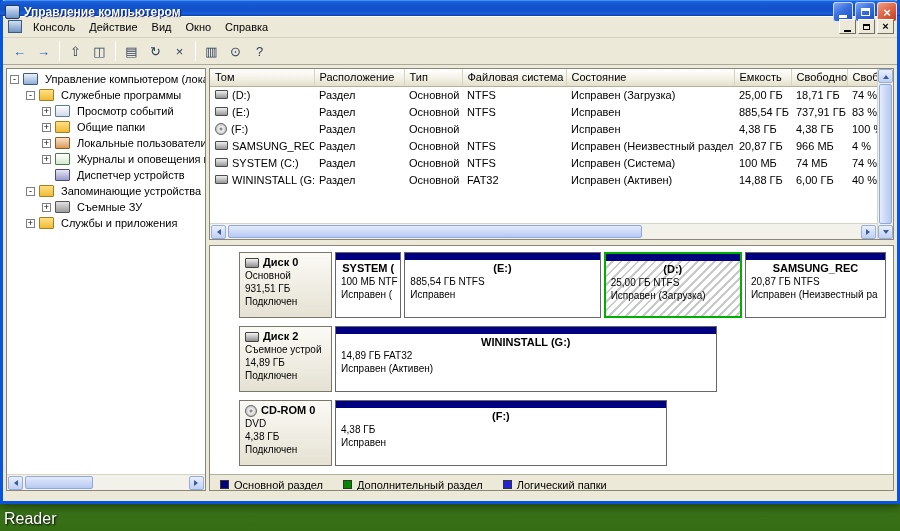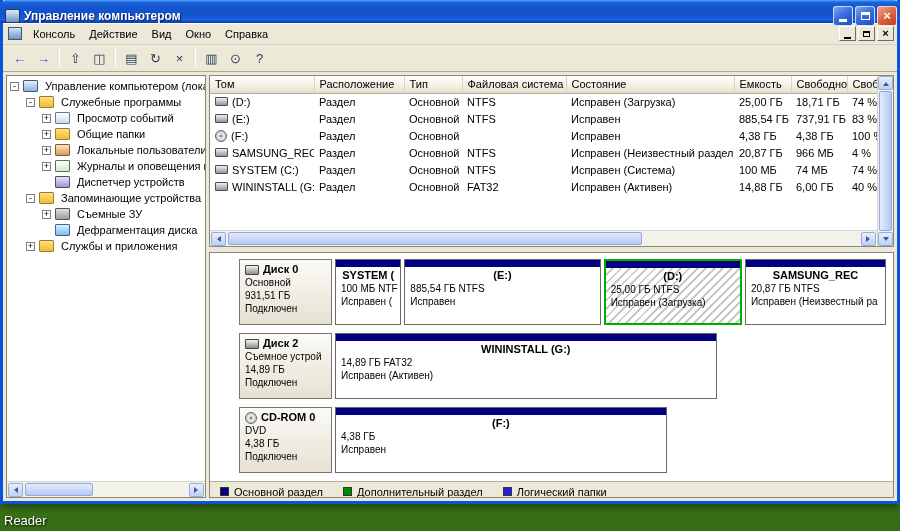--- a/index.html
+++ b/index.html
@@ -1,22 +1,22 @@
 <!DOCTYPE html>
 <html><head>
 <meta charset="utf-8">
 <style>
   *{margin:0;padding:0;box-sizing:border-box;font-family:"Liberation Sans",sans-serif;}
   html,body{width:900px;height:531px;overflow:hidden;}
   body{position:relative;}
   .desktop{position:absolute;inset:0;background:linear-gradient(180deg,#8CC152 0%,#61a032 45%,#356d15 100%);}
-  .desk-label{position:absolute;left:4px;bottom:3px;color:#fff;font-size:13px;text-shadow:1px 1px 2px #000;}
+  .desk-label{position:absolute;left:4px;bottom:3px;color:#fff;font-size:16px;text-shadow:1px 1px 2px #000;}
 
   .window{position:absolute;left:0;top:0;width:900px;height:504px;border:3px solid #0855DD;border-top:none;background:#ECE9D8;box-shadow:0 3px 8px rgba(0,0,0,.45);}
-  .titlebar{height:23px;margin:0 -3px;background:linear-gradient(180deg,#5fa8f5 0%,#1a63e0 9%,#1557cf 28%,#1150c8 60%,#1a5fe0 86%,#0b3c9e 100%);border-radius:6px 6px 0 0;display:flex;align-items:center;padding:8px 3px 0 5px;}
+  .titlebar{height:16px;margin:0 -3px;background:linear-gradient(180deg,#5fa8f5 0%,#1a63e0 9%,#1557cf 28%,#1150c8 60%,#1a5fe0 86%,#0b3c9e 100%);border-radius:6px 6px 0 0;display:flex;align-items:center;padding:8px 3px 0 5px;}
   .title-icon{width:15px;height:14px;background:linear-gradient(#dce8f8,#6f94c8);border:1px solid #203a60;border-radius:2px;margin-right:4px;flex:none;}
   .title-text{color:#fff;font-size:12px;font-weight:bold;text-shadow:1px 1px 1px rgba(10,20,80,.9);flex:1;white-space:nowrap;overflow:hidden;}
   .tbtns{display:flex;gap:2px;}
   .tbtns .tb{width:20px;height:20px;border:1px solid rgba(255,255,255,.75);border-radius:3px;display:flex;align-items:center;justify-content:center;cursor:default;}
   .tb.blue{background:linear-gradient(145deg,#7fa8ef 0%,#3a6fe0 45%,#1f4ec0 100%);}
   .tb.red{background:linear-gradient(145deg,#f0a08a 0%,#e06a4a 45%,#c03a18 100%);color:#fff;font-size:13px;font-weight:bold;line-height:1;}
   .glyph-min{width:8px;height:3px;background:#fff;margin-top:9px;}
   .glyph-max{width:9px;height:8px;border:1px solid #fff;border-top:3px solid #fff;}
 
   .menubar{height:22px;display:flex;align-items:center;background:#ECE9D8;border-bottom:1px solid #d6d2c2;box-shadow:inset 0 1px 0 #fff;padding-left:3px;}
@@ -196,25 +196,20 @@
           <div class="ti lvl1">
             <span class="exp">-</span>
             <span class="ticon c-folder"></span>
             <span class="tlabel">Запоминающие устройства</span>
           </div>
           <div class="ti lvl2">
             <span class="exp">+</span>
             <span class="ticon c-removable"></span>
             <span class="tlabel">Съемные ЗУ</span>
           </div>
-          <div class="ti lvl2">
-            <span class="exp"></span>
-            <span class="ticon c-defrag"></span>
-            <span class="tlabel">Дефрагментация диска</span>
-          </div>
           <div class="ti lvl1">
             <span class="exp">+</span>
             <span class="ticon c-folder"></span>
             <span class="tlabel">Службы и приложения</span>
           </div>
         </div>
         <div class="hbar">
           <span class="sbtn">
               <span class="tri-l"></span>
             </span>

